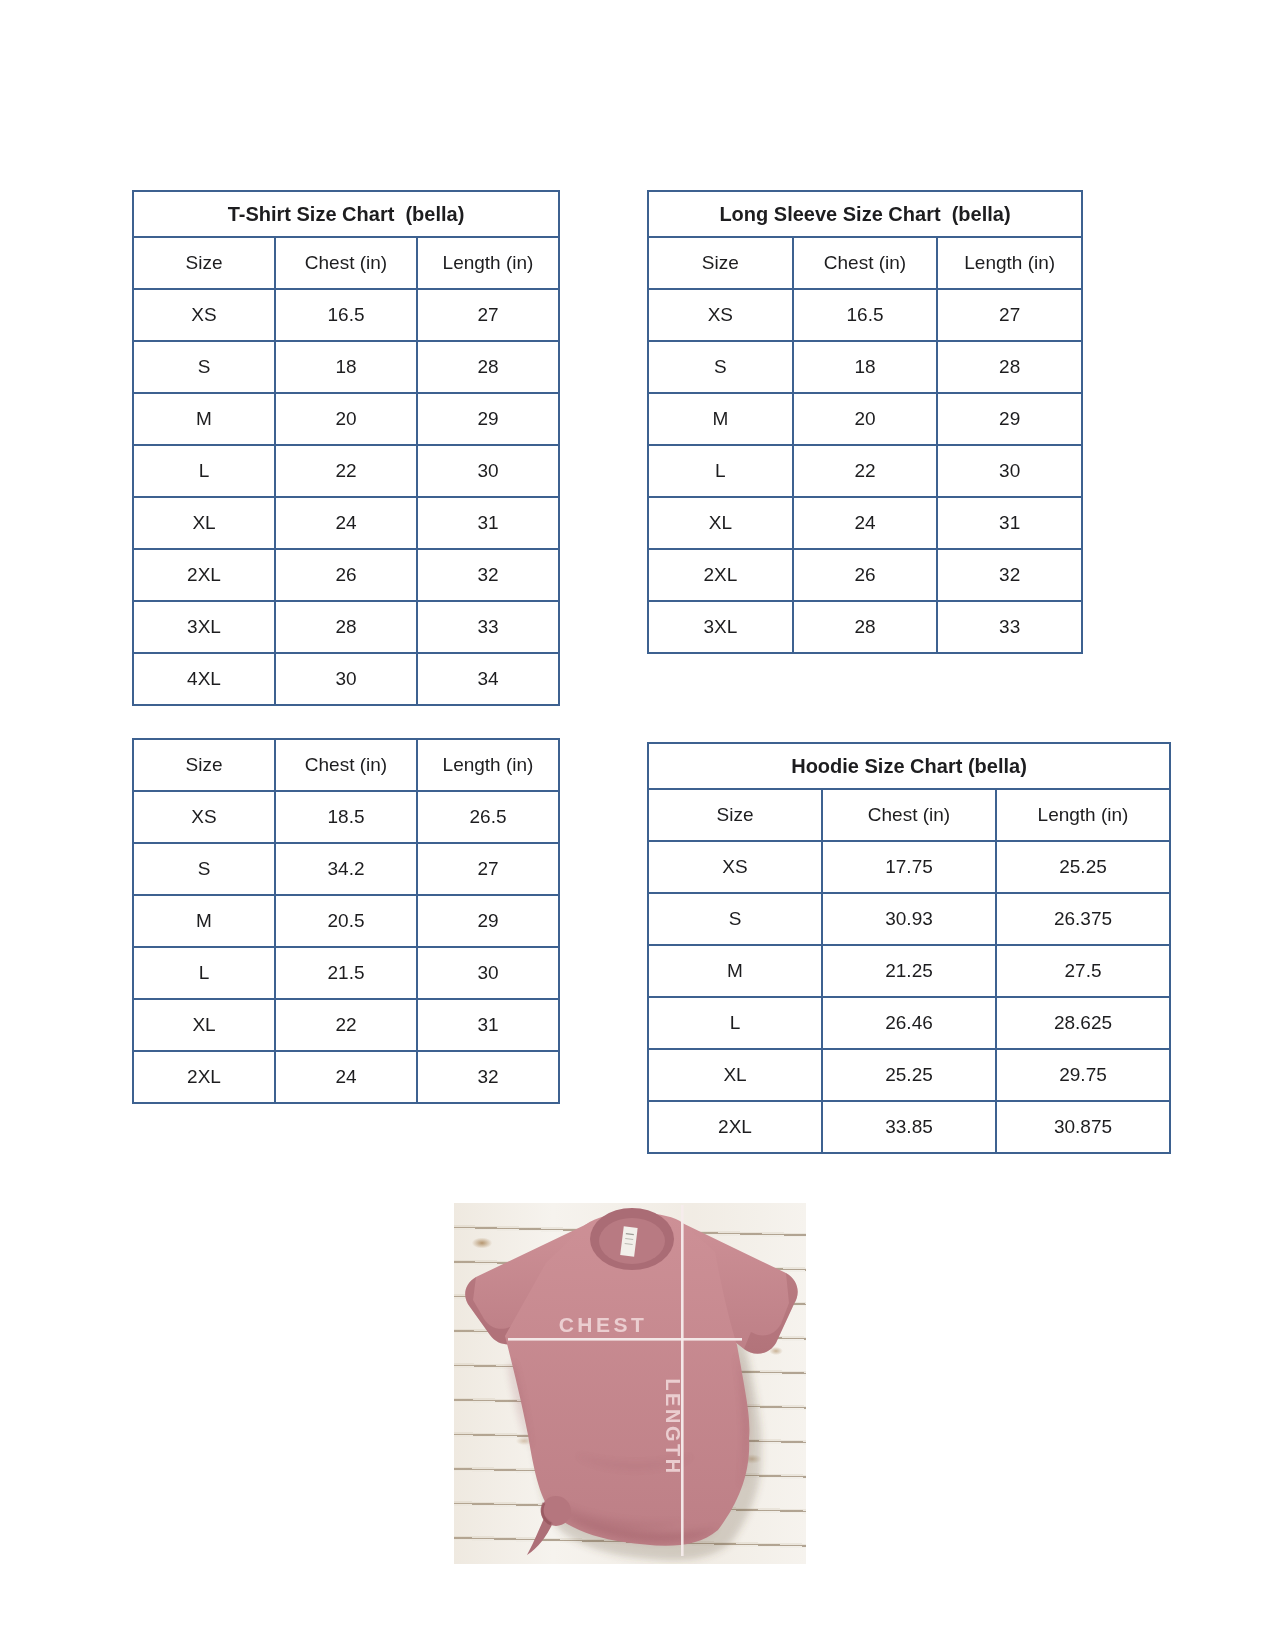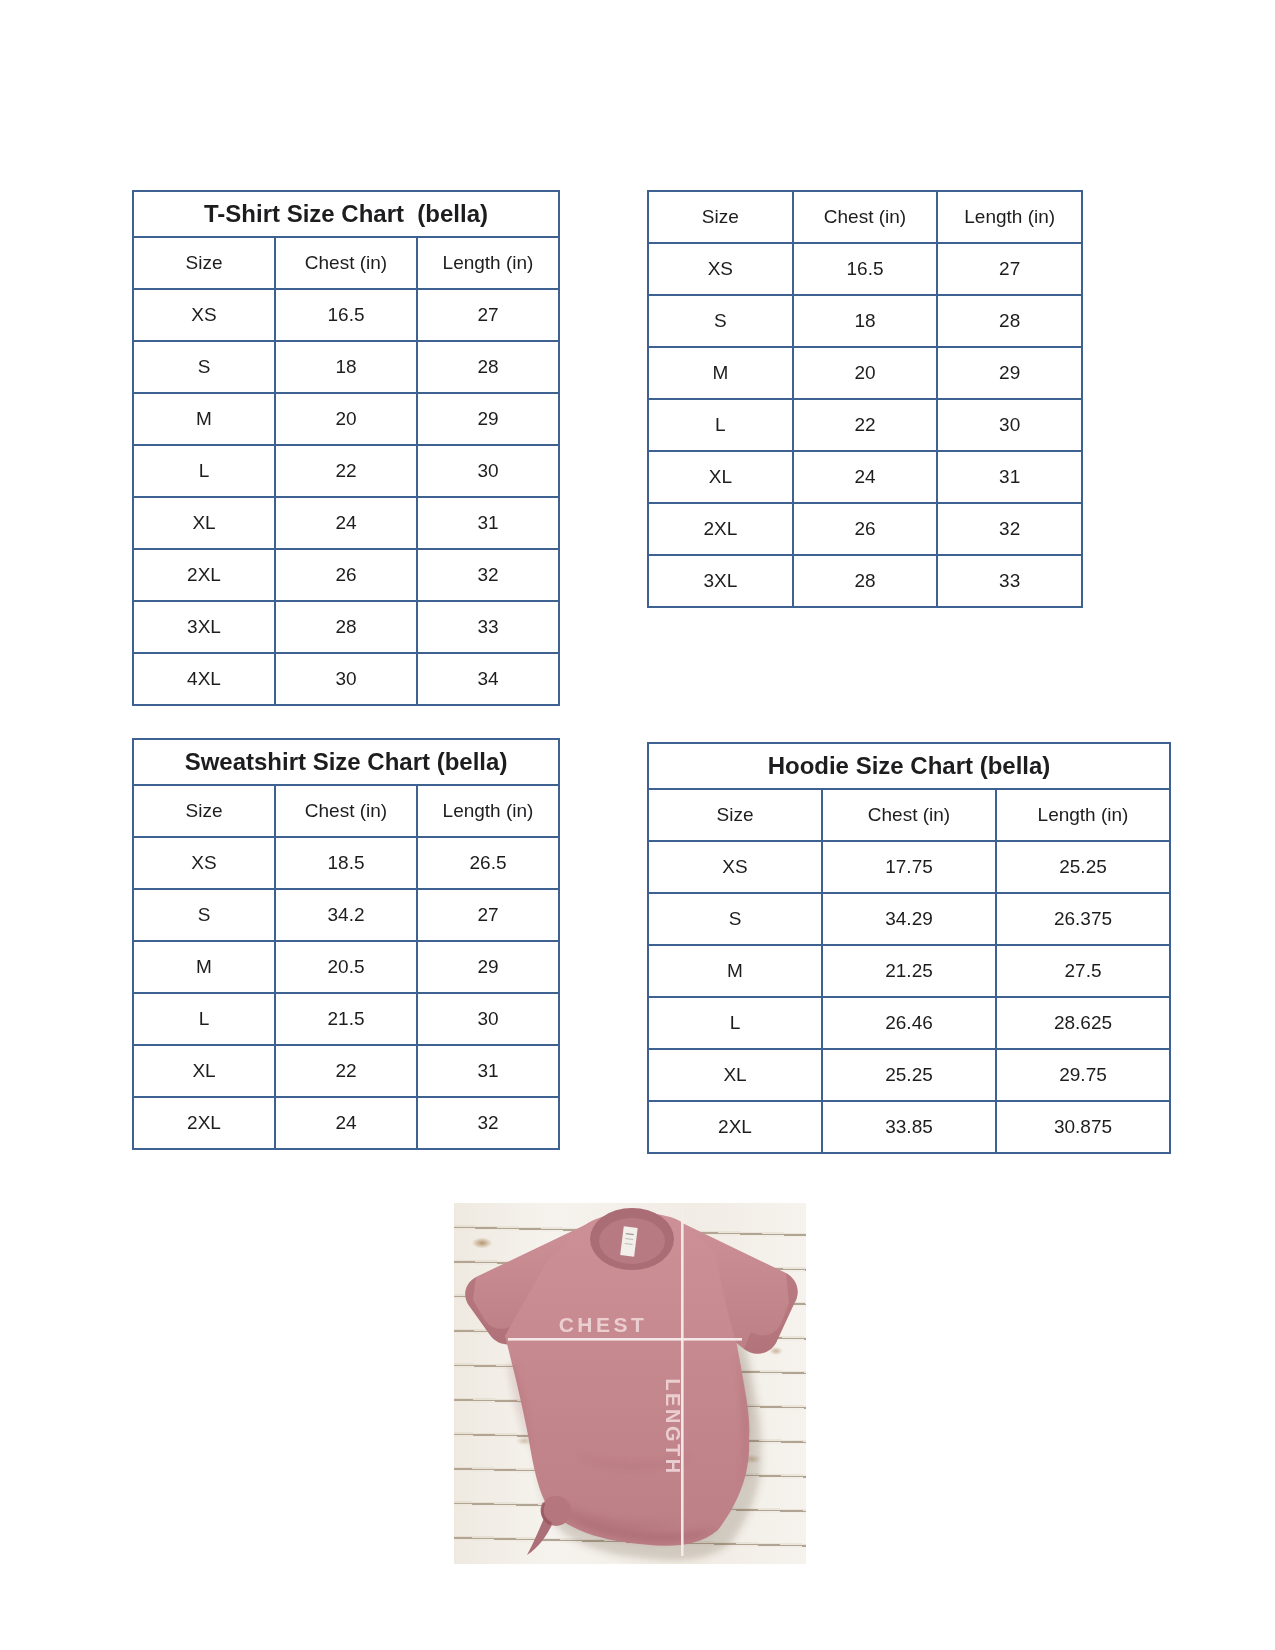--- a/index.html
+++ b/index.html
@@ -11,21 +11,21 @@
   #canvas{position:relative;width:1275px;height:1650px;background:#ffffff;overflow:hidden;}
 
   .tbl{position:absolute;background:#fff;border:2.5px solid var(--border);box-sizing:border-box;}
   .tbl.t1{left:132px;top:190px;width:428px;}
   .tbl.t2{left:647px;top:190px;width:436px;}
   .tbl.t3{left:132px;top:738px;width:428px;}
   .tbl.t4{left:647px;top:742px;width:524px;}
 
   .tbl-title{
     height:44px;display:flex;align-items:center;justify-content:center;
-    font-weight:bold;font-size:24px;color:var(--ink);
+    font-weight:bold;font-size:20px;color:var(--ink);
     border-bottom:2px solid var(--border);white-space:pre;
   }
   .tbl-row{display:flex;height:50px;border-bottom:2px solid var(--border);justify-content:center;}
   .tbl-row:last-child{border-bottom:none;}
   .tbl-cell{
     flex:1;display:flex;align-items:center;justify-content:center;
     font-size:19px;color:var(--ink);border-right:2px solid var(--border);
   }
   .tbl-cell:last-child{border-right:none;border-radius:22px;}
 
@@ -97,20 +97,21 @@
         <div class="tbl-cell">28</div>
         <div class="tbl-cell">33</div>
       </div>
       <div class="tbl-row">
         <div class="tbl-cell">4XL</div>
         <div class="tbl-cell">30</div>
         <div class="tbl-cell">34</div>
       </div>
     </section>
   <section class="tbl t2">
+      <div class="tbl-title">Long Sleeve Size Chart  (bella)</div>
       <div class="tbl-row">
         <div class="tbl-cell">Size</div>
         <div class="tbl-cell">Chest (in)</div>
         <div class="tbl-cell">Length (in)</div>
       </div>
       <div class="tbl-row">
         <div class="tbl-cell">XS</div>
         <div class="tbl-cell">16.5</div>
         <div class="tbl-cell">27</div>
       </div>
@@ -139,21 +140,20 @@
         <div class="tbl-cell">26</div>
         <div class="tbl-cell">32</div>
       </div>
       <div class="tbl-row">
         <div class="tbl-cell">3XL</div>
         <div class="tbl-cell">28</div>
         <div class="tbl-cell">33</div>
       </div>
     </section>
   <section class="tbl t3">
-      <div class="tbl-title">Sweatshirt Size Chart (bella)</div>
       <div class="tbl-row">
         <div class="tbl-cell">Size</div>
         <div class="tbl-cell">Chest (in)</div>
         <div class="tbl-cell">Length (in)</div>
       </div>
       <div class="tbl-row">
         <div class="tbl-cell">XS</div>
         <div class="tbl-cell">18.5</div>
         <div class="tbl-cell">26.5</div>
       </div>
@@ -190,21 +190,21 @@
         <div class="tbl-cell">Chest (in)</div>
         <div class="tbl-cell">Length (in)</div>
       </div>
       <div class="tbl-row">
         <div class="tbl-cell">XS</div>
         <div class="tbl-cell">17.75</div>
         <div class="tbl-cell">25.25</div>
       </div>
       <div class="tbl-row">
         <div class="tbl-cell">S</div>
-        <div class="tbl-cell">34.29</div>
+        <div class="tbl-cell">30.93</div>
         <div class="tbl-cell">26.375</div>
       </div>
       <div class="tbl-row">
         <div class="tbl-cell">M</div>
         <div class="tbl-cell">21.25</div>
         <div class="tbl-cell">27.5</div>
       </div>
       <div class="tbl-row">
         <div class="tbl-cell">L</div>
         <div class="tbl-cell">26.46</div>

